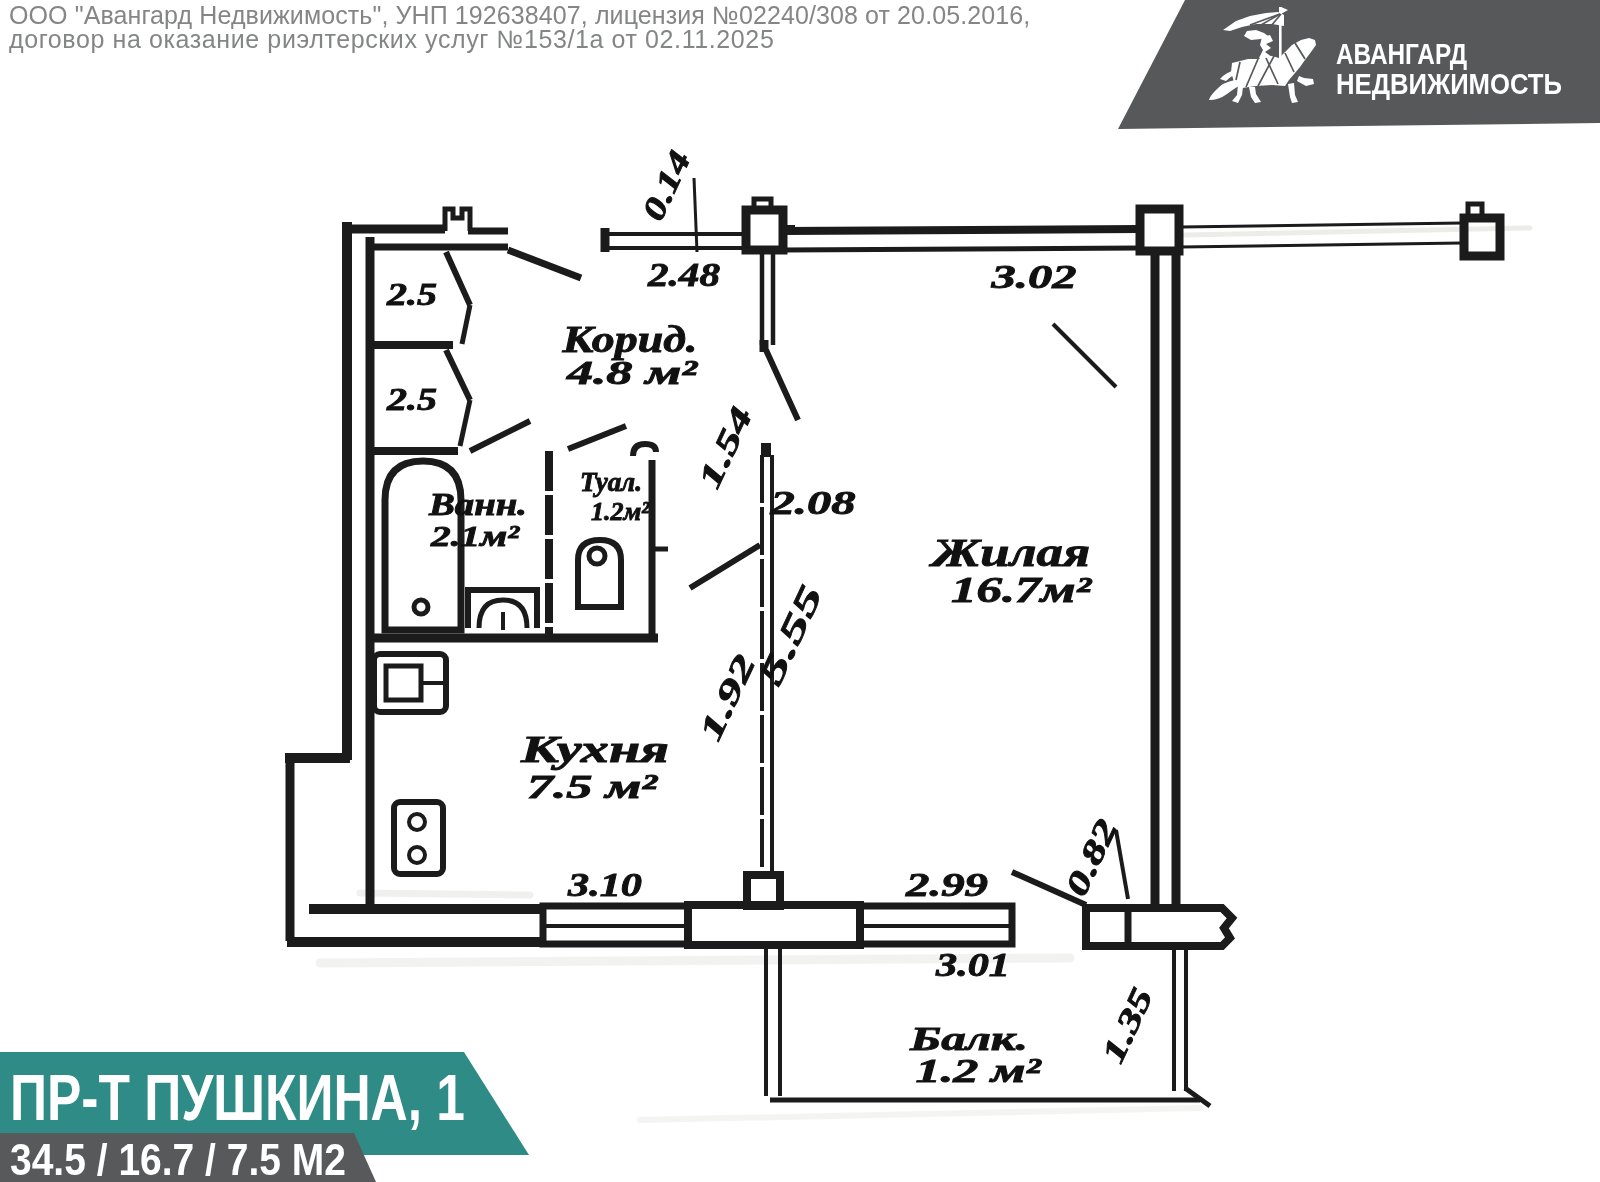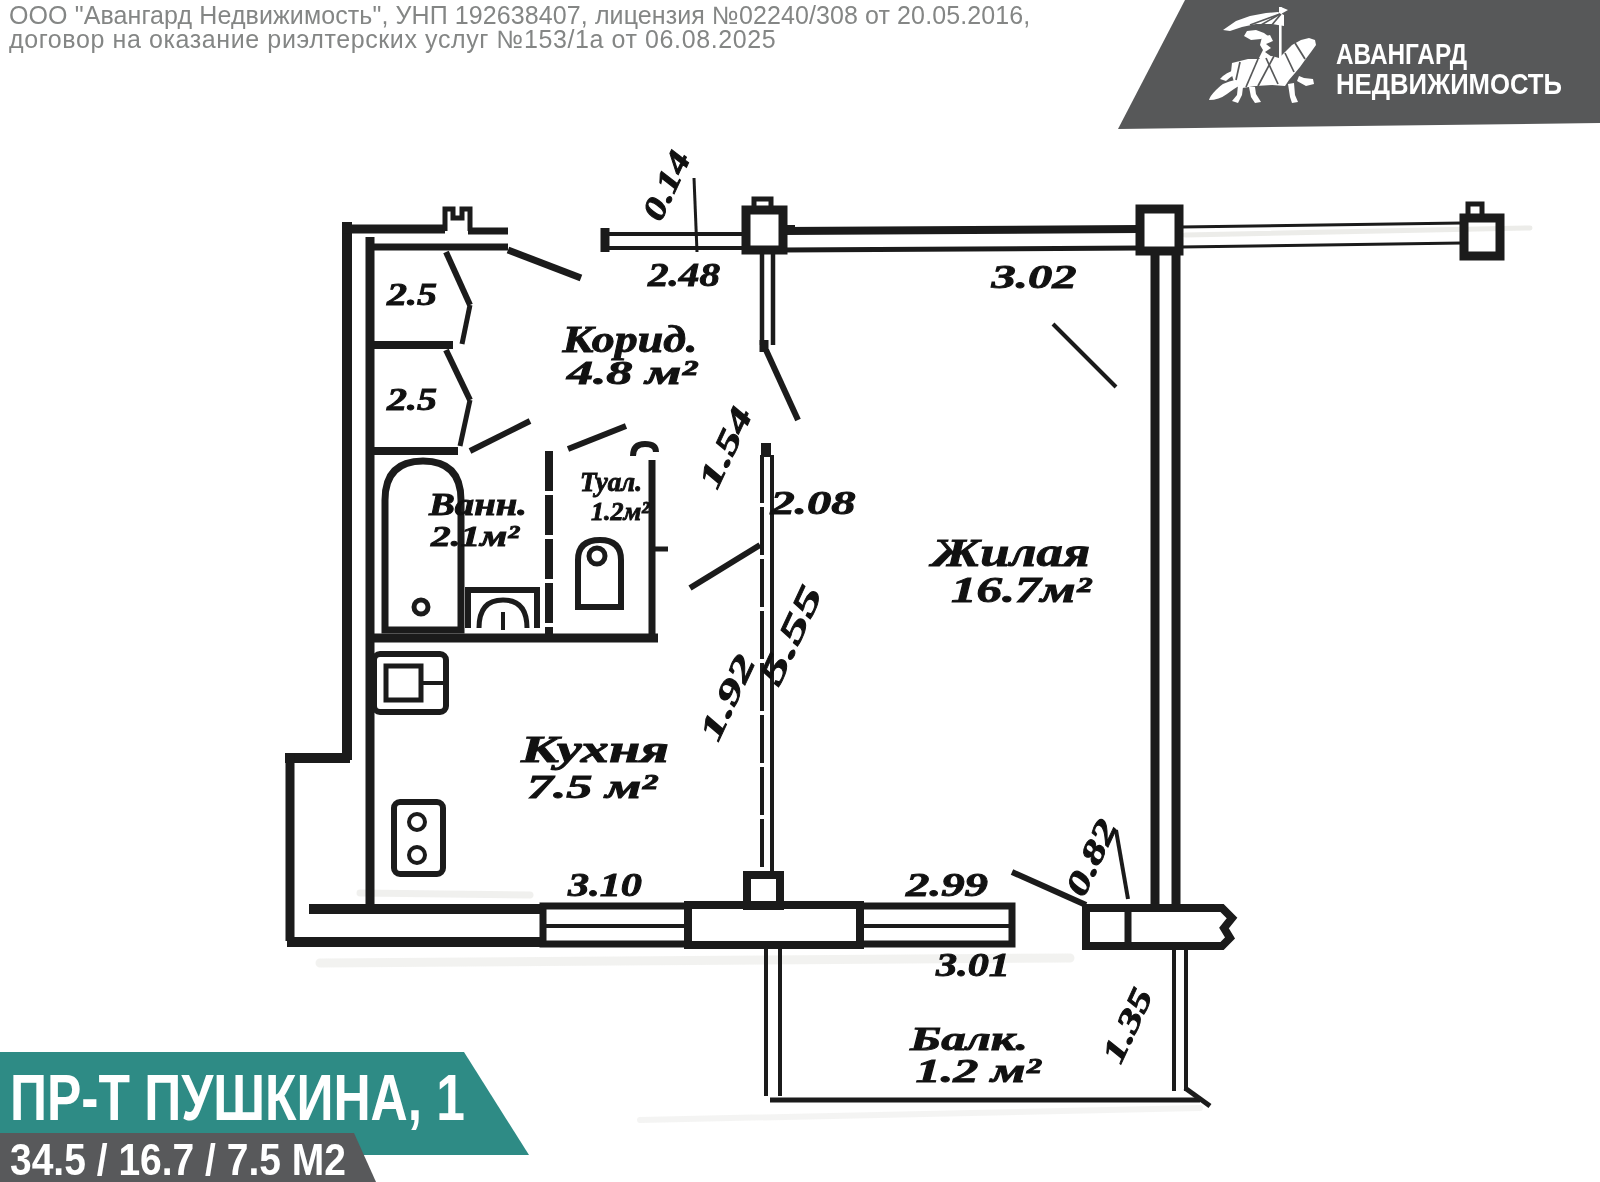--- a/index.html
+++ b/index.html
@@ -6,21 +6,21 @@
   #page{position:relative;width:1600px;height:1182px;background:#ffffff;overflow:hidden;
         font-family:"Liberation Sans",sans-serif;}
   .hdr{position:absolute;left:9px;top:3px;color:#848685;font-size:25px;line-height:24px;
        letter-spacing:0.1px;}
   .planwrap{position:absolute;left:0;top:0;}
 </style>
 </head>
 <body>
 <div id="page">
 
-  <div class="hdr">ООО "Авангард Недвижимость", УНП 192638407, лицензия №02240/308 от 20.05.2016,<br><span style="letter-spacing:0.6px">договор на оказание риэлтерских услуг №153/1а от 06.08.2025</span></div>
+  <div class="hdr">ООО "Авангард Недвижимость", УНП 192638407, лицензия №02240/308 от 20.05.2016,<br><span style="letter-spacing:0.6px">договор на оказание риэлтерских услуг №153/1а от 02.11.2025</span></div>
 
   <svg class="planwrap" width="1600" height="1182" viewBox="0 0 1600 1182">
 
     <g fill="none" stroke="#d9d9d4" stroke-linecap="round">
       <line x1="320" y1="963" x2="1070" y2="958" stroke-width="9" opacity="0.35"></line>
       <line x1="360" y1="893" x2="530" y2="895" stroke-width="7" opacity="0.4"></line>
       <line x1="1185" y1="235" x2="1530" y2="228" stroke-width="5" opacity="0.5"></line>
       <line x1="640" y1="1120" x2="1200" y2="1108" stroke-width="6" opacity="0.28"></line>
     </g>
     <g fill="none" stroke="#1b1b1b" stroke-linecap="butt">

